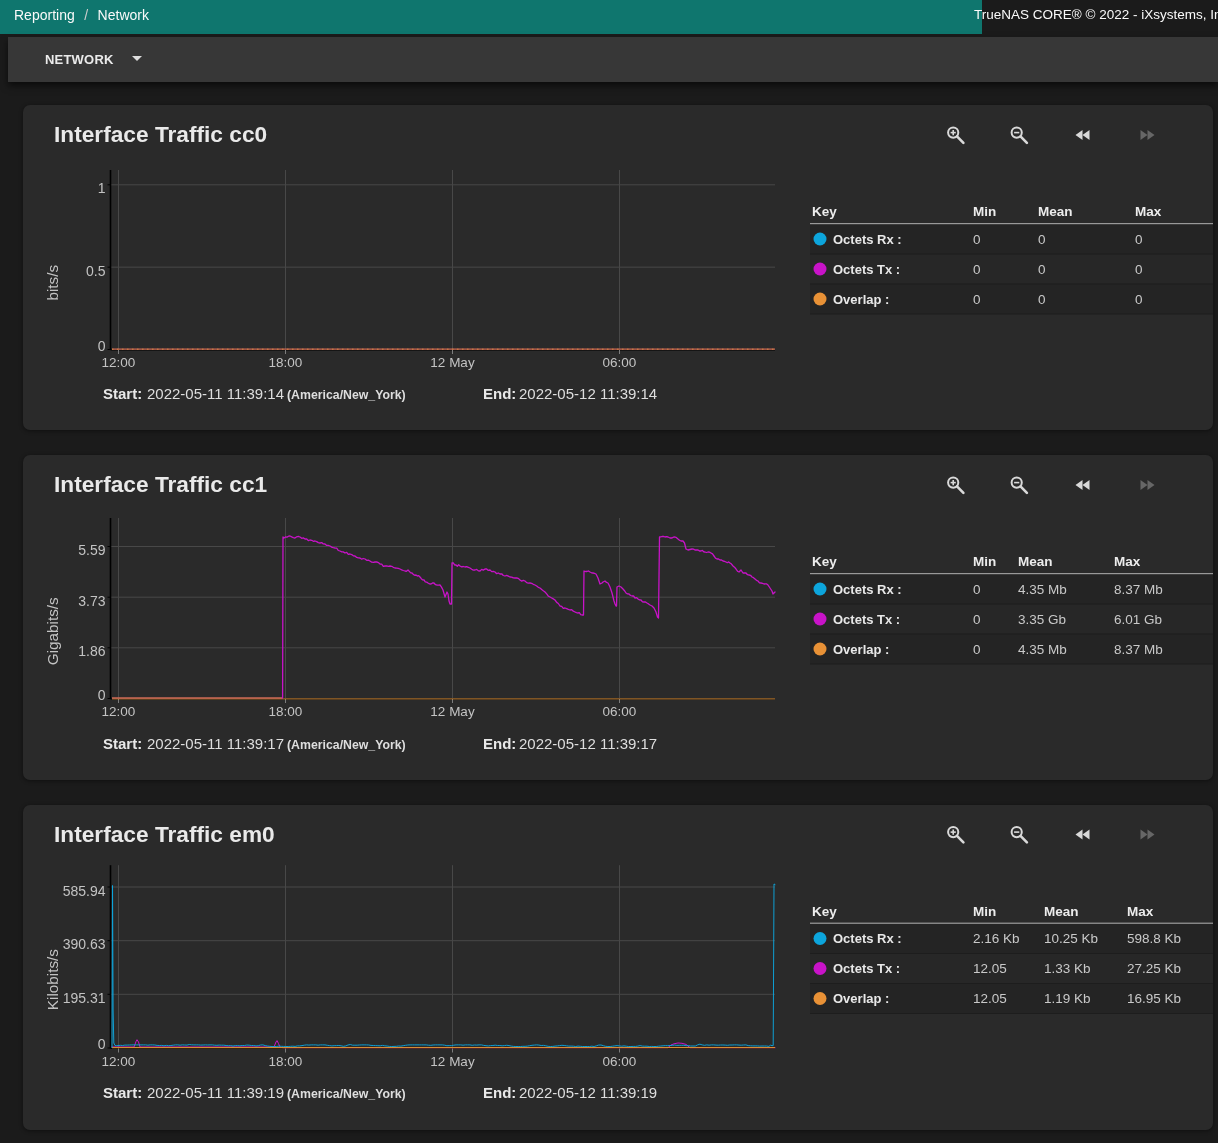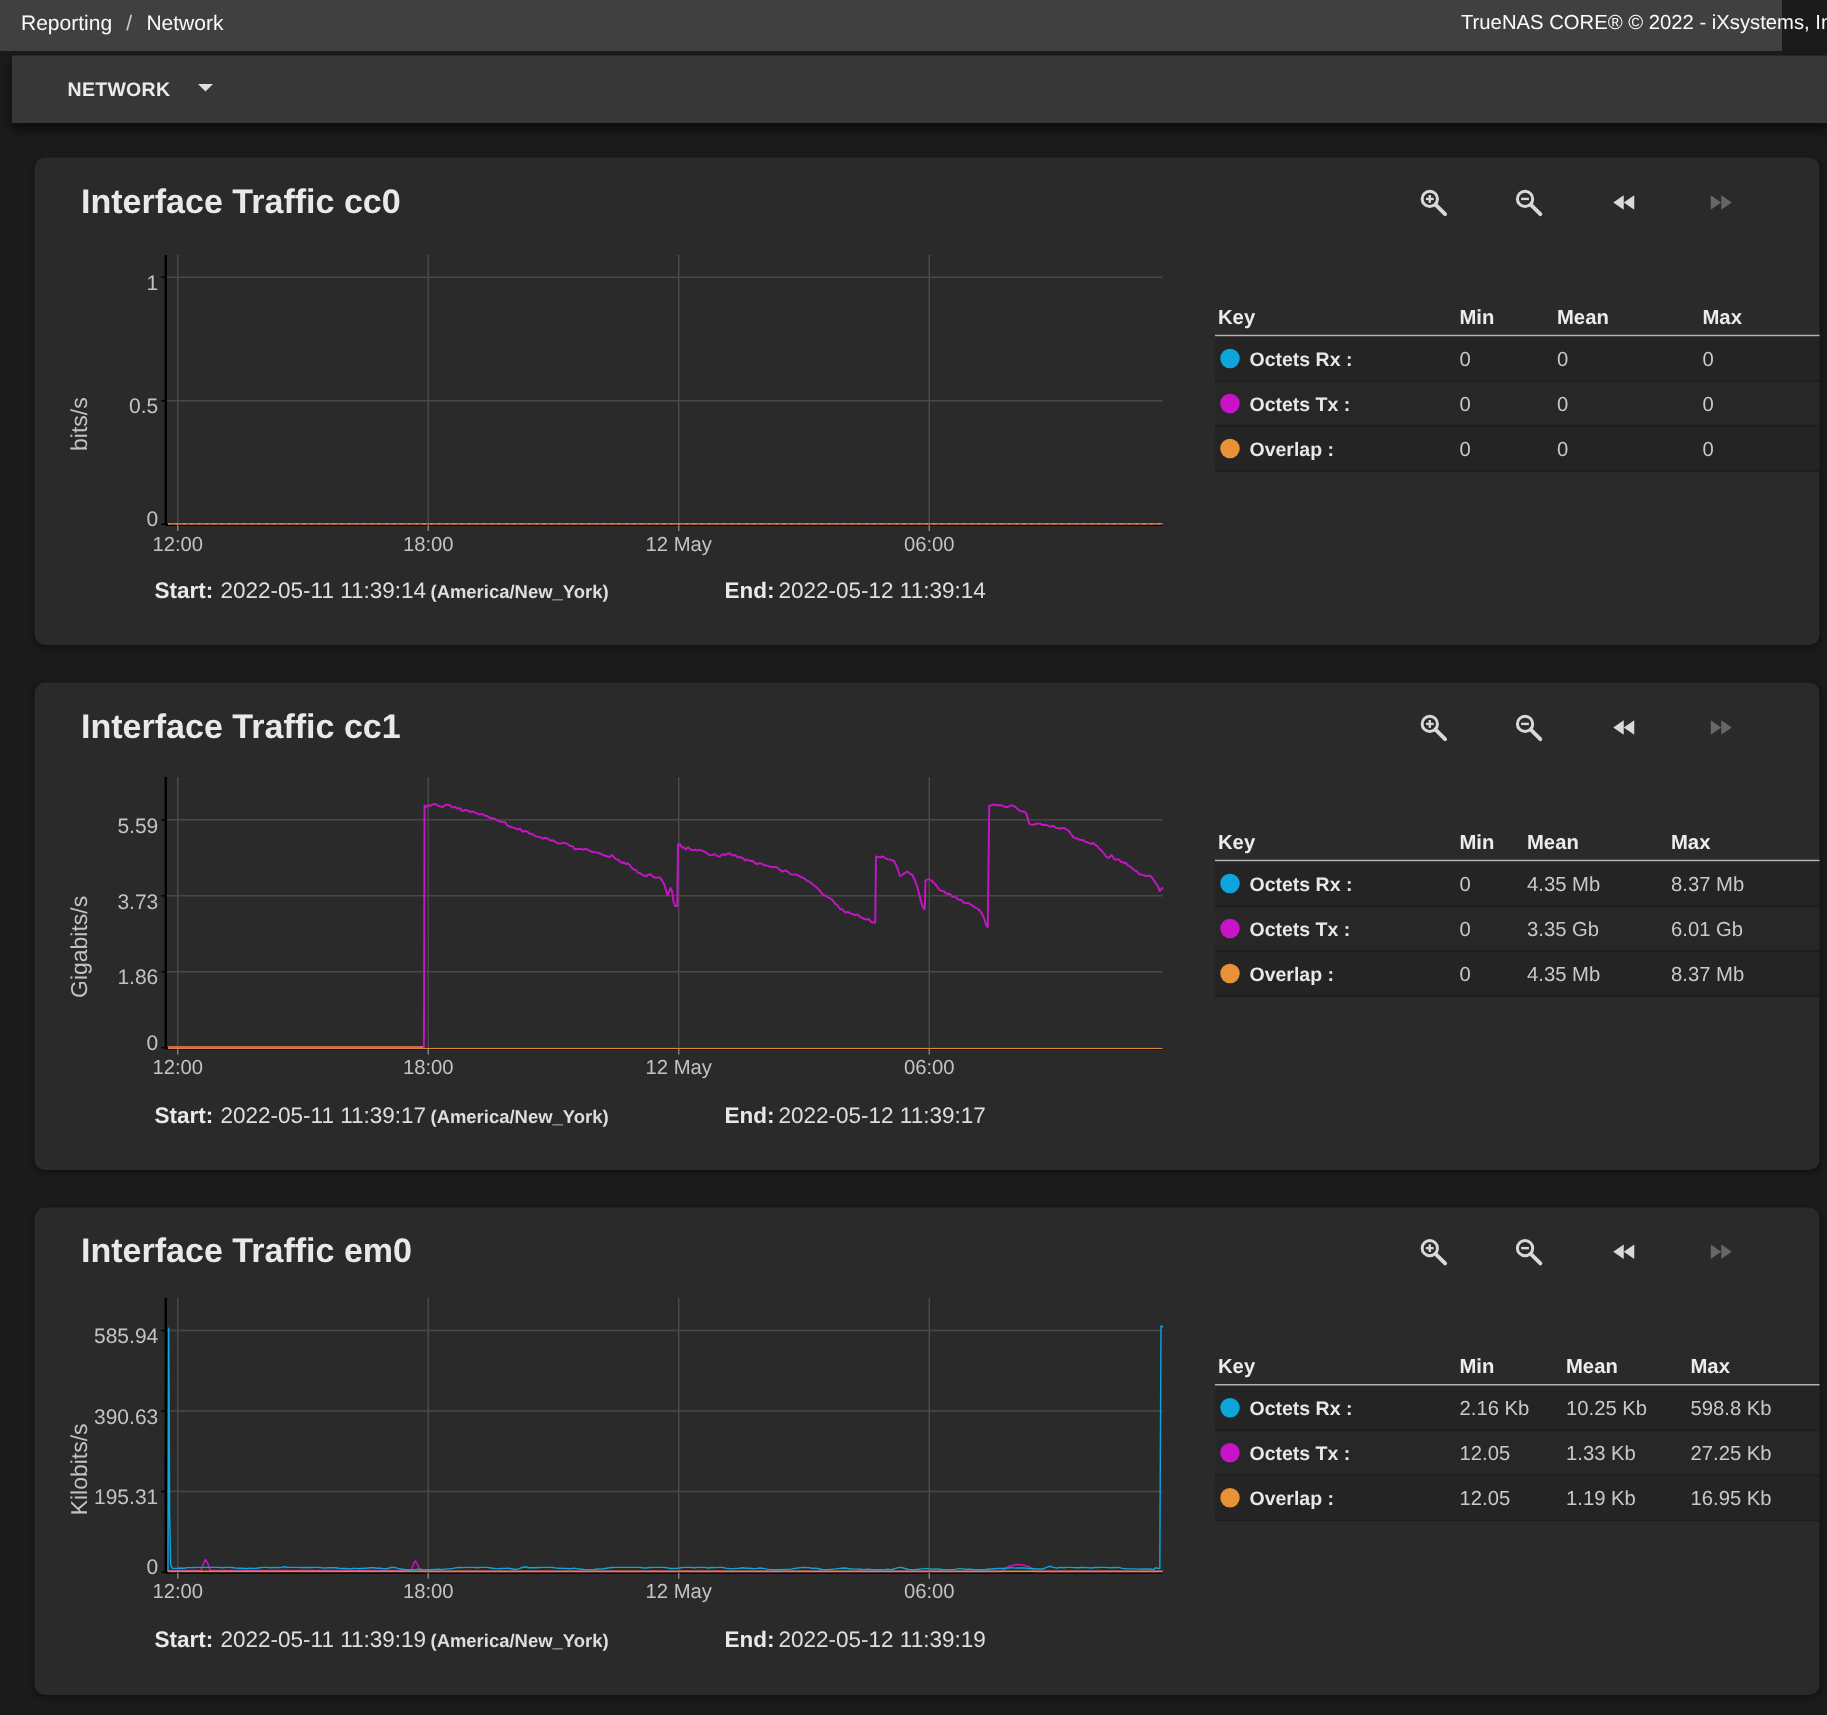--- a/index.html
+++ b/index.html
@@ -1,15 +1,15 @@
 <!DOCTYPE html>
 <html><head><meta charset="utf-8"><style>
 *{margin:0;padding:0;box-sizing:border-box}
 html,body{width:1218px;height:1143px;background:#1b1b1b;font-family:"Liberation Sans",sans-serif;overflow:hidden;position:relative}
-.topbar{position:absolute;left:0;top:0;width:1188px;height:34px;background:#404040;color:#fafafa;font-size:15px}
+.topbar{position:absolute;left:0;top:0;width:982px;height:34px;background:#0f766e;color:#fafafa;font-size:15px}
 .crumb{position:absolute;left:14px;top:7px;font-size:14px}
 .crumb .sep{color:#cdcdcd;padding:0 9.5px;font-size:14px}
 .brand{position:absolute;left:974px;top:7px;width:400px;font-size:13.5px;white-space:nowrap}
 .tabbar{position:absolute;left:8px;top:37px;width:1210px;height:45px;background:#373737;box-shadow:0 4px 7px rgba(0,0,0,0.6)}
 .tabbar .tab{position:absolute;left:37px;top:15px;font-size:13px;font-weight:bold;letter-spacing:0.2px;color:#ebebeb}
 .card{position:absolute;left:23px;width:1190px;height:325px;background:#2a2a2a;border-radius:7px;box-shadow:0 1px 4px rgba(0,0,0,0.45)}
 svg.overlay{position:absolute;left:0;top:0}
 .caret{position:absolute;left:123.5px;top:18.5px;width:0;height:0;border-left:5.7px solid transparent;border-right:5.7px solid transparent;border-top:5.6px solid #dedede}
 </style></head>
 <body>

